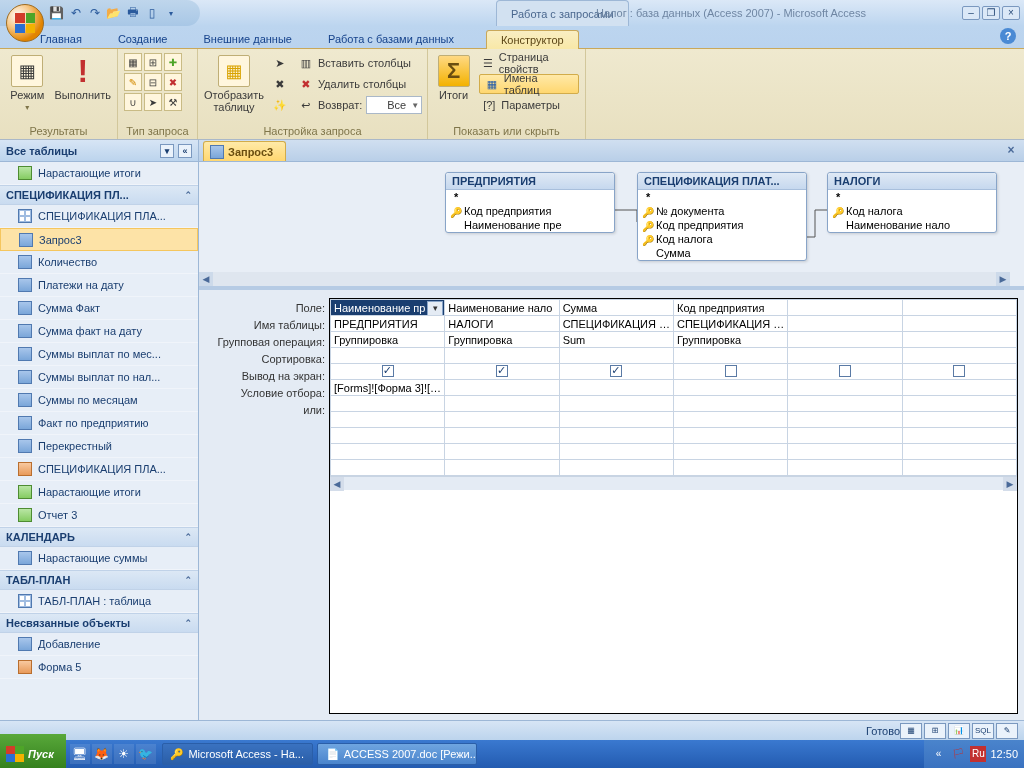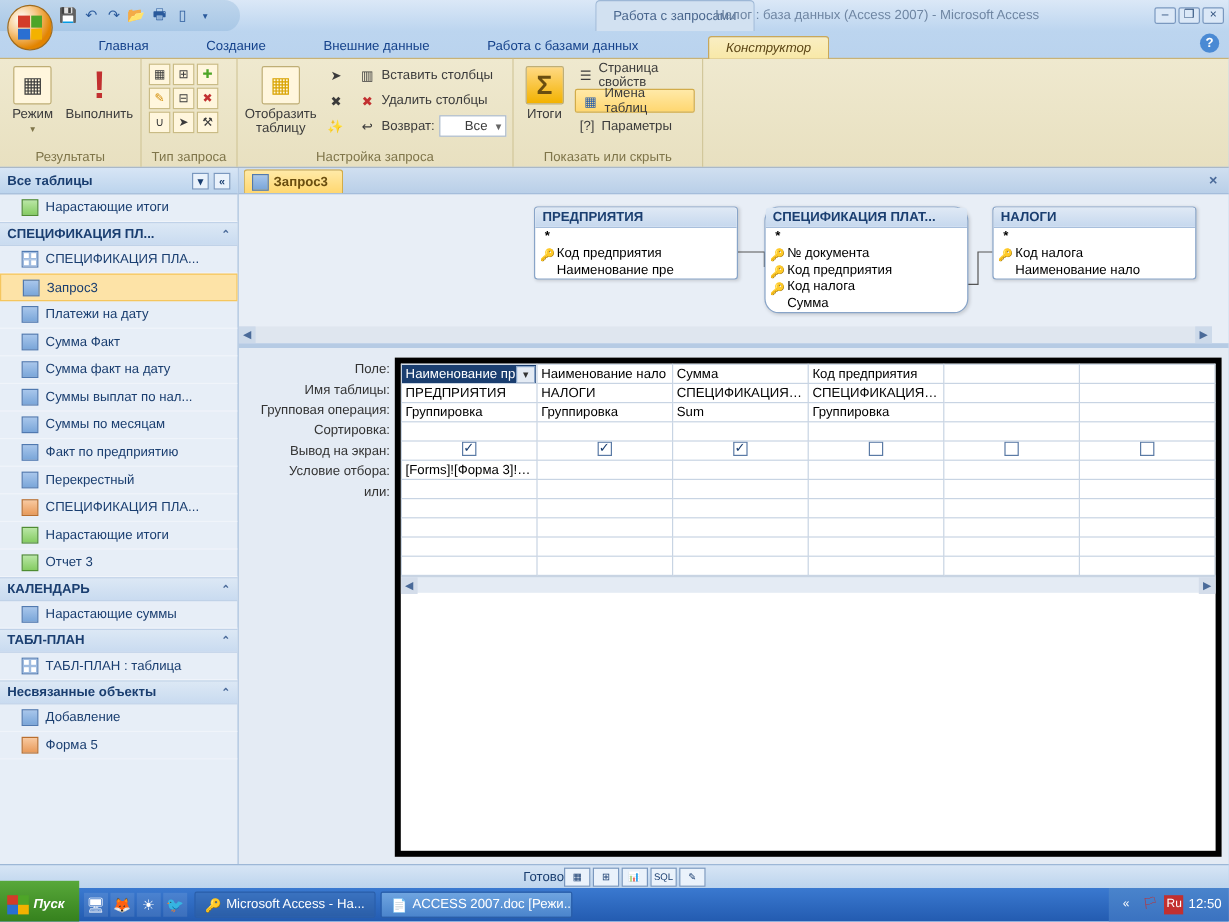--- a/index.html
+++ b/index.html
@@ -25,21 +25,21 @@
 
   
   .orb { position: absolute; left: 6px; top: 4px; width: 38px; height: 38px; border-radius: 50%;
     background: radial-gradient(circle at 30% 30%, #fff, #f7c98a 35%, #e28400 70%);
     border: 1px solid #9f6b1e; z-index: 50; cursor: pointer; display:flex; align-items:center; justify-content:center; }
   .orb-grid { width: 20px; height: 20px; display:grid; grid-template-columns:1fr 1fr; grid-template-rows:1fr 1fr; gap:1px;}
   .orb-grid span:nth-child(1){background:#d23c2a;} .orb-grid span:nth-child(2){background:#4ea528;}
   .orb-grid span:nth-child(3){background:#2a6fd2;} .orb-grid span:nth-child(4){background:#f3b200;}
 
   
-  .ribbon-tabs { height: 22px; display:flex; align-items:flex-end; padding-left: 68px; gap: 20px;
+  .ribbon-tabs { height: 22px; display:flex; align-items:flex-end; padding-left: 26px; gap: 8px;
     background: linear-gradient(#bcd5ef,#bad3ee); font-size: 11px; color:#15428b; position:relative; }
   .ribbon-tabs .tab { padding: 3px 14px; cursor:pointer; border-top-left-radius:3px; border-top-right-radius:3px; }
   .ribbon-tabs .tab.active { background: linear-gradient(#f9eec3,#f8e8a7); border:1px solid #c9a85a; border-bottom:none; color:#5b4515; position:relative; top:1px; }
   .help-icon { position:absolute; right:8px; top:2px; width:16px; height:16px; border-radius:50%; background:#4a8ad4; color:#fff; font-size:11px; font-weight:bold; text-align:center; line-height:16px; cursor:pointer; }
 
   
   .ribbon { height:92px; background: linear-gradient(#efe9cf,#e8e0c0); border-top:1px solid #c9a85a; border-bottom:1px solid #aab8c8; display:flex; font-size:11px; color:#3b3b3b; }
   .ribbon .group { border-right:1px solid #d2c79b; display:flex; flex-direction:column; justify-content:space-between; padding:4px 6px 2px 6px; min-width:80px; position:relative; }
   .ribbon .group .content { display:flex; gap:6px; align-items:flex-start; height:68px; }
   .ribbon .group .label { text-align:center; color:#7f754a; padding-top:1px; }
@@ -88,34 +88,34 @@
   .tablebox .fld .key { position:absolute; left:4px; top:3px; color:#d9a300; font-size:10px; }
   .rel-scroll { height:14px; background:#dfe6ef; position:absolute; bottom:0; left:0; right:14px; display:flex; align-items:center; }
   .rel-scroll .lar, .rel-scroll .rar { width:14px; height:14px; background:#cddaea; text-align:center; font-size:9px; line-height:14px; color:#4a6a99; cursor:pointer; }
   .rel-scroll .track { flex:1; background:#eef3f9; }
   svg.lines { position:absolute; left:0; top:0; width:100%; height:100%; pointer-events:none; }
 
   
   .qbewrap { flex:1; background:#e4ebf4; padding:8px 6px 6px 6px; display:flex; }
   .qbelabels { width:124px; text-align:right; font-size:11px; color:#333; padding-top:2px; }
   .qbelabels div { height:17px; line-height:17px; padding-right:4px; }
-  .qbegrid { flex:1; background:#fff; border:5px solid #000000; font-size:11px; position:relative; overflow:hidden; }
+  .qbegrid { flex:1; background:#fff; border:1px solid #000000; font-size:11px; position:relative; overflow:hidden; }
   .qbegrid table { border-collapse:collapse; width:100%; table-layout:fixed; }
   .qbegrid td { border:1px solid #c8d4e3; height:16px; padding:0 3px; white-space:nowrap; overflow:hidden; text-overflow:ellipsis; }
   .qbegrid td.chk { text-align:center; }
   .qbegrid td.selcell { background:#1a3e70; color:#fff; position:relative; }
   .qbegrid td.selcell::after { content:"▾"; position:absolute; right:1px; top:1px; width:14px; height:14px; background:#e4ebf4; border:1px solid #88a4c8; color:#333; font-size:9px; text-align:center; line-height:13px; }
   .qbe-hscroll { height:14px; background:#e4ebf4; display:flex; align-items:center; border-top:1px solid #c8d4e3; }
   .qbe-hscroll .lar,.qbe-hscroll .rar { width:14px; height:14px; background:#d4ddea; text-align:center; font-size:9px; line-height:14px; cursor:pointer; color:#4a6a99; }
   .qbe-hscroll .track { flex:1; }
   .chkbox { width:12px; height:12px; border:1px solid #5a7aa5; display:inline-block; background:#fff; position:relative; }
   .chkbox.on::after { content:"✓"; position:absolute; left:0; top:-2px; font-size:11px; color:#1a3e70; }
 
   
-  .statusbar { height:20px; background:linear-gradient(#d7e5f5,#bcd4ed); border-top:1px solid #9db7d6; display:flex; align-items:center; padding:0 6px; font-size:11px; color:#1a3e70; justify-content:center; }
+  .statusbar { height:20px; background:linear-gradient(#d7e5f5,#bcd4ed); border-top:1px solid #9db7d6; display:flex; align-items:center; padding:0 6px; font-size:11px; color:#1a3e70; justify-content:flex-end; }
   .viewbtns { display:flex; gap:2px; }
   .viewbtns .vb { width:22px; height:16px; border:1px solid #7a98bf; background:#eaf2fb; font-size:8px; text-align:center; line-height:14px; cursor:pointer; }
 
   
   .taskbar { height:28px; background:linear-gradient(#3a79d0,#235bb0); display:flex; align-items:center; font-size:11px; color:#fff; }
   .start { height:40px; padding:0 12px 0 6px; background:linear-gradient(#58a83a,#2f7a18); display:flex; align-items:center; gap:4px; font-weight:bold; font-style:italic; cursor:pointer;justify-content:flex-end; }
   .start .flag { width:18px; height:16px; display:grid; grid-template-columns:1fr 1fr; grid-template-rows:1fr 1fr; }
   .start .flag span:nth-child(1){background:#d23c2a;} .start .flag span:nth-child(2){background:#4ea528;}
   .start .flag span:nth-child(3){background:#2a6fd2;} .start .flag span:nth-child(4){background:#f3b200;}
   .ql { display:flex; gap:2px; padding:0 4px; }
@@ -156,21 +156,21 @@
     <div class="win-btn">❐</div>
     <div class="win-btn">×</div>
   </div>
 </div>
 
 <div class="ribbon-tabs">
   <div class="tab">Главная</div>
   <div class="tab">Создание</div>
   <div class="tab">Внешние данные</div>
   <div class="tab">Работа с базами данных</div>
-  <div class="tab active" style="margin-left:24px;font-style:italic;">Конструктор</div>
+  <div class="tab active" style="margin-left:10px;">Конструктор</div>
   <div class="help-icon">?</div>
 </div>
 
 <div class="ribbon">
   <div class="group" style="width:118px;">
     <div class="content">
       <div class="bigbtn">
         <div class="ico">▦</div>
         <div class="txt">Режим</div>
         <div style="font-size:8px;color:#7f754a;">▾</div>
@@ -291,29 +291,37 @@
             <span></span>
           </span>
           <span>СПЕЦИФИКАЦИЯ ПЛА...</span>
         </div>
         <div class="nav-item sel">
           <span class="qico ov"></span>
           <span>Запрос3</span>
         </div>
         <div class="nav-item">
           <span class="qico ov"></span>
+          <span>Количество</span>
+        </div>
+        <div class="nav-item">
+          <span class="qico ov"></span>
           <span>Платежи на дату</span>
         </div>
         <div class="nav-item">
           <span class="qico ov"></span>
           <span>Сумма Факт</span>
         </div>
         <div class="nav-item">
           <span class="qico ov"></span>
           <span>Сумма факт на дату</span>
+        </div>
+        <div class="nav-item">
+          <span class="qico ov"></span>
+          <span>Суммы выплат по мес...</span>
         </div>
         <div class="nav-item">
           <span class="qico ov"></span>
           <span>Суммы выплат по нал...</span>
         </div>
         <div class="nav-item">
           <span class="qico ov"></span>
           <span>Суммы по месяцам</span>
         </div>
         <div class="nav-item">
@@ -386,21 +394,21 @@
         <path d="M 415 48 L 438 48 L 438 60 L 448 60" stroke="#555" fill="none"></path>
         <path d="M 600 75 L 616 75 L 616 48 L 628 48" stroke="#555" fill="none"></path>
       </svg>
       <div id="tables-holder">
           <div class="tablebox" style="left:246px;top:10px;">
             <div class="th">ПРЕДПРИЯТИЯ</div>
             <div class="fld star">*</div>
             <div class="fld"><span class="key">🔑</span>Код предприятия</div>
             <div class="fld">Наименование пре</div>
           </div>
-          <div class="tablebox" style="left:438px;top:10px;border-radius:12px;">
+          <div class="tablebox" style="left:438px;top:10px;">
             <div class="th">СПЕЦИФИКАЦИЯ ПЛАТ...</div>
             <div class="fld star">*</div>
             <div class="fld"><span class="key">🔑</span>№ документа</div>
             <div class="fld"><span class="key">🔑</span>Код предприятия</div>
             <div class="fld"><span class="key">🔑</span>Код налога</div>
             <div class="fld">Сумма</div>
           </div>
           <div class="tablebox" style="left:628px;top:10px;">
             <div class="th">НАЛОГИ</div>
             <div class="fld star">*</div>

